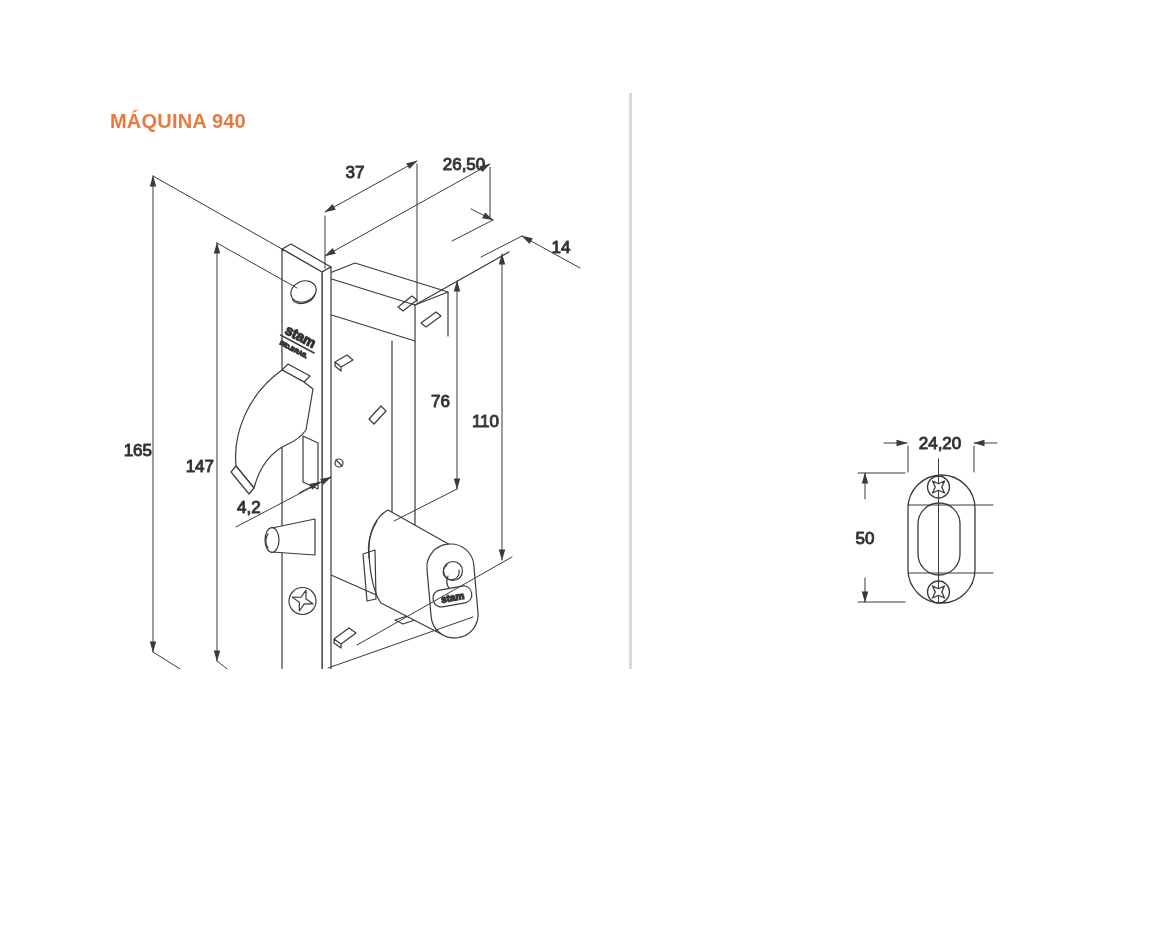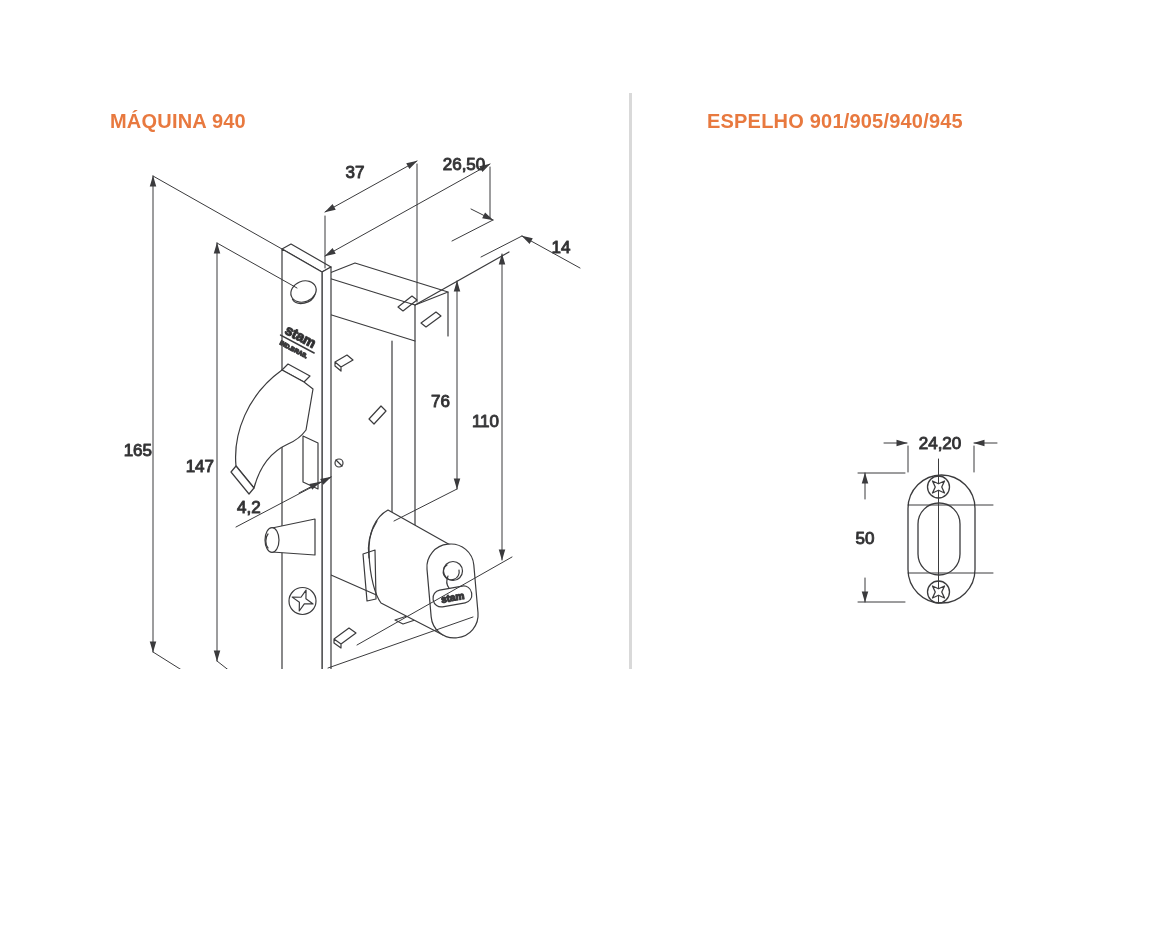--- a/index.html
+++ b/index.html
@@ -13,21 +13,20 @@
   svg.drawing{position:absolute;left:0;top:0;}
   svg text{font-family:"Liberation Sans",sans-serif;font-size:17px;fill:#232323;}
   .brand-txt{font-weight:700;}
 </style>
 </head>
 <body>
 
 <div class="page">
 
   <h1 class="title title-left">MÁQUINA 940</h1>
-  <h1 class="title title-right">ESPELHO 901/905/940/945</h1>
 
   <div class="divider"></div>
 
   <svg class="drawing" width="1172" height="936" viewBox="0 0 1172 936" fill="none" stroke="#3b3b3d" stroke-width="1.2" stroke-linecap="round" stroke-linejoin="round">
     <defs>
       <marker id="ah" markerWidth="12" markerHeight="8" refX="11" refY="3.75" orient="auto-start-reverse" markerUnits="userSpaceOnUse">
         <path d="M0.5,0.5 L11.5,3.75 L0.5,7 Z" fill="#3b3b3d" stroke="none"></path>
       </marker>
     </defs>
 

